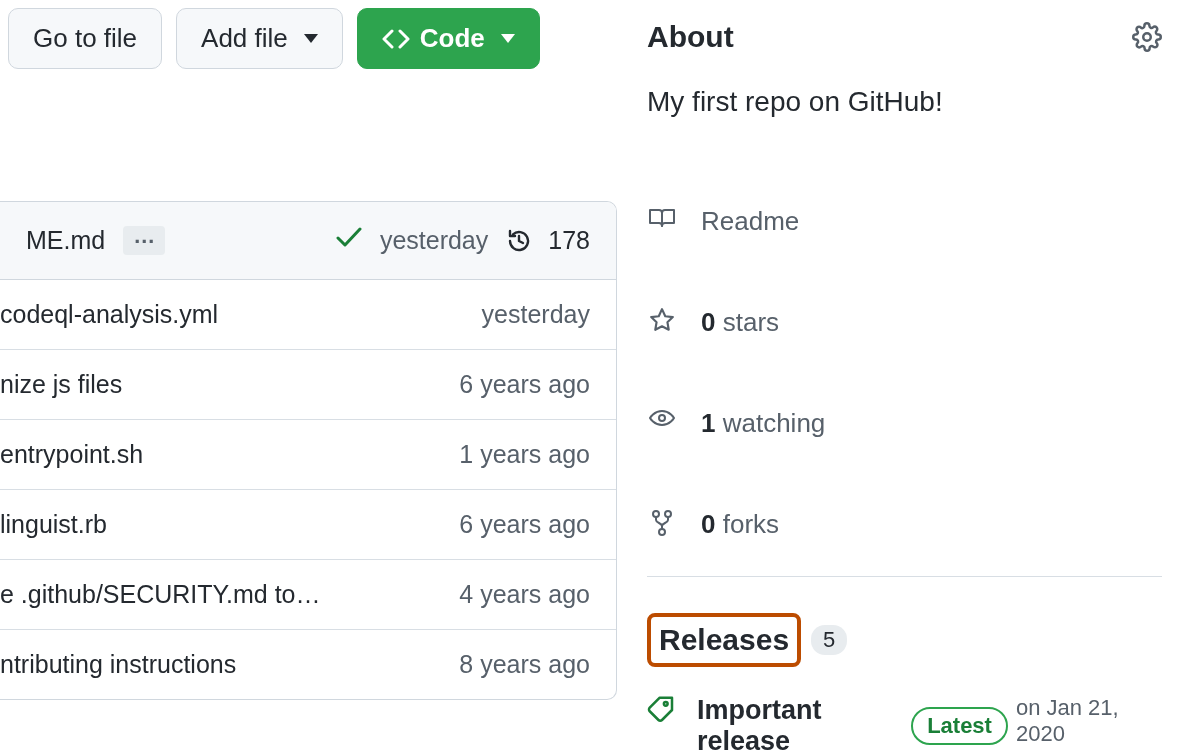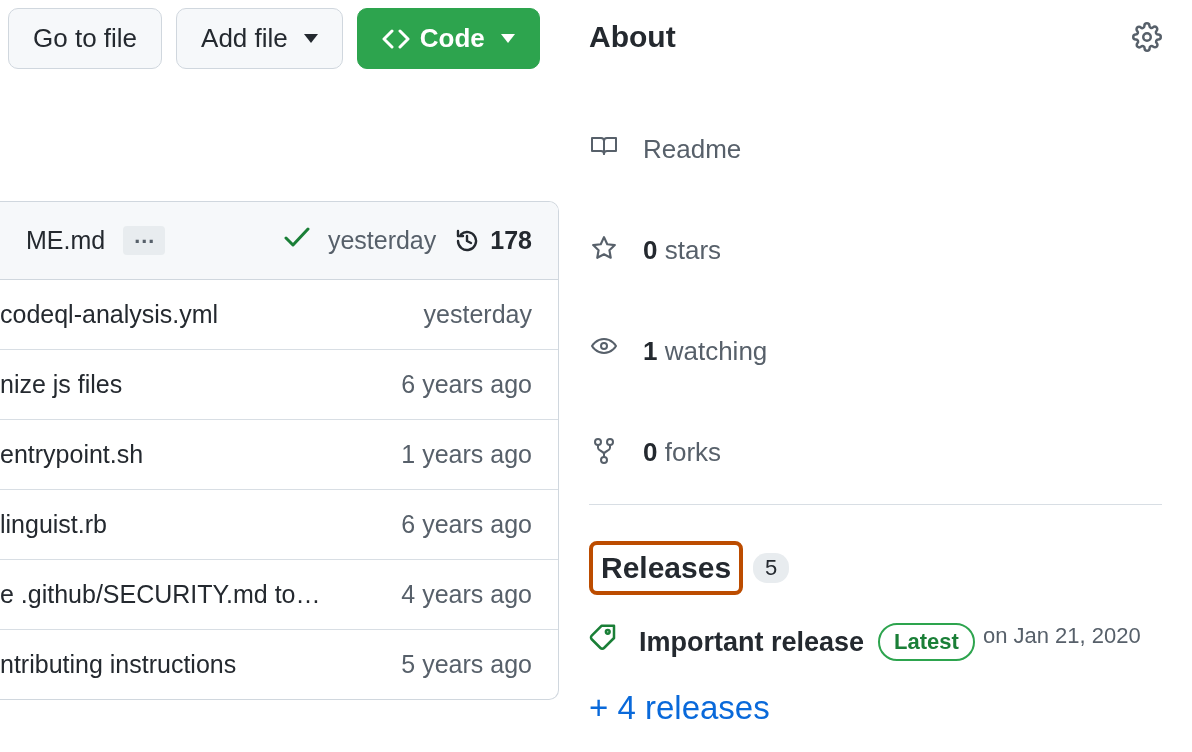--- a/index.html
+++ b/index.html
@@ -6,21 +6,21 @@
   body {
     font-family: -apple-system, BlinkMacSystemFont, "Segoe UI", Helvetica, Arial, sans-serif;
     font-size: 14px;
     color: #24292f;
     background: #fff;
     width: 1192px;
     height: 752px;
     overflow: hidden;
   }
   .container { display: flex; width: 100%; height: 100%; }
-  .left-col { width: 559px; padding-top: 8px; }
+  .left-col { width: 617px; padding-top: 8px; }
   .right-col { flex: 1; padding: 20px 30px 0 30px; }
 
   
   .toolbar { display: flex; gap: 14px; padding-left: 8px; padding-bottom: 22px; }
   .btn {
     display: inline-flex; align-items: center; justify-content: center;
     padding: 14px 24px; font-size: 26px; font-weight: 500;
     border: 1px solid #d0d7de; border-radius: 10px;
     background: #f6f8fa; color: #24292f; cursor: pointer; gap: 10px;
   }
@@ -35,21 +35,21 @@
     padding: 24px 26px; border-bottom: 1px solid #d0d7de; gap: 18px;
     font-size: 25px;
   }
   .file-header .fname { color: #24292f; }
   .ellipsis-badge {
     background: #e8ecef; padding: 3px 10px; border-radius: 4px;
     font-size: 22px; color: #57606a; font-weight: 700; line-height: 14px;
   }
   .file-header .spacer { flex: 1; }
   .check { color: #1a7f37; font-size: 28px; font-weight: 700; }
-  .hist { display: inline-flex; align-items: center; gap: 10px; font-size: 25px; font-weight: 700; }
+  .hist { display: inline-flex; align-items: center; gap: 16px; font-size: 25px; font-weight: 400; }
   .file-row {
     display: flex; align-items: center; justify-content: space-between;
     padding: 20px 26px 20px 0; border-bottom: 1px solid #d8dee4;
     font-size: 25px; color: #57606a; gap: 48px;
   }
   .file-row .msg { color: #24292f; white-space: nowrap; overflow: hidden; text-overflow: ellipsis; padding-right: 20px; }
   .file-row .time { color: #57606a; white-space: nowrap; }
 
   
   .about-head { display: flex; align-items: center; justify-content: space-between; margin-bottom: 32px; }
@@ -135,35 +135,36 @@
       <div class="file-row">
           <span class="msg">linguist.rb</span>
           <span class="time">6 years ago</span>
         </div>
       <div class="file-row">
           <span class="msg">e .github/SECURITY.md to…</span>
           <span class="time">4 years ago</span>
         </div>
       <div class="file-row" style="border-bottom:none">
           <span class="msg">ntributing instructions</span>
-          <span class="time">5 years ago</span>
+          <span class="time">8 years ago</span>
         </div>
     </div>
   </div>
 
   <div class="right-col">
     <div class="about-head">
       <span class="about-title">About</span>
       <span>
         <svg width="30" height="30" viewBox="0 0 24 24" fill="none" stroke="#57606a" stroke-width="2" stroke-linecap="round" stroke-linejoin="round">
             <circle cx="12" cy="12" r="3"></circle>
             <path d="M19.4 15a1.65 1.65 0 0 0 .33 1.82l.06.06a2 2 0 1 1-2.83 2.83l-.06-.06a1.65 1.65 0 0 0-1.82-.33 1.65 1.65 0 0 0-1 1.51V21a2 2 0 0 1-4 0v-.09a1.65 1.65 0 0 0-1-1.51 1.65 1.65 0 0 0-1.82.33l-.06.06a2 2 0 1 1-2.83-2.83l.06-.06a1.65 1.65 0 0 0 .33-1.82 1.65 1.65 0 0 0-1.51-1H3a2 2 0 0 1 0-4h.09a1.65 1.65 0 0 0 1.51-1 1.65 1.65 0 0 0-.33-1.82l-.06-.06a2 2 0 1 1 2.83-2.83l.06.06a1.65 1.65 0 0 0 1.82.33h0a1.65 1.65 0 0 0 1-1.51V3a2 2 0 0 1 4 0v.09a1.65 1.65 0 0 0 1 1.51h0a1.65 1.65 0 0 0 1.82-.33l.06-.06a2 2 0 1 1 2.83 2.83l-.06.06a1.65 1.65 0 0 0-.33 1.82v0a1.65 1.65 0 0 0 1.51 1H21a2 2 0 0 1 0 4h-.09a1.65 1.65 0 0 0-1.51 1z"></path>
           </svg>
       </span>
     </div>
+    <div class="desc">My first repo on GitHub!</div>
 
     <div class="meta-list">
       <div class="meta-item">
         <span class="icon-wrap">
           <svg width="28" height="24" viewBox="0 0 28 24" fill="none" stroke="#57606a" stroke-width="2" stroke-linecap="round" stroke-linejoin="round">
               <path d="M2 4h9a3 3 0 0 1 3 3v13a3 3 0 0 0-3-3H2z"></path>
               <path d="M26 4h-9a3 3 0 0 0-3 3v13a3 3 0 0 1 3-3h9z"></path>
             </svg>
         </span>
         <span>Readme</span>

